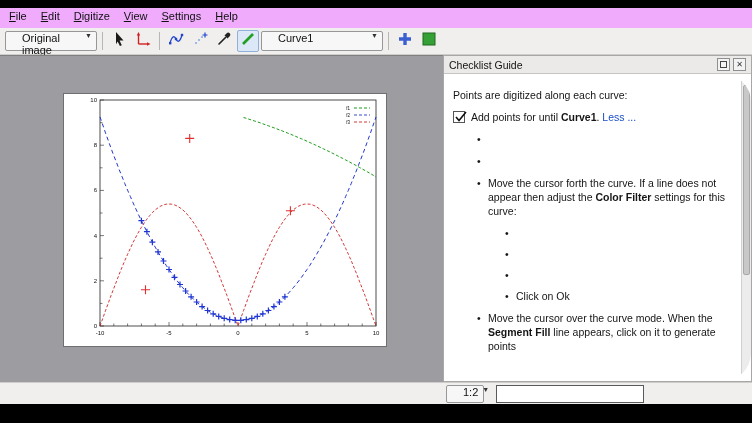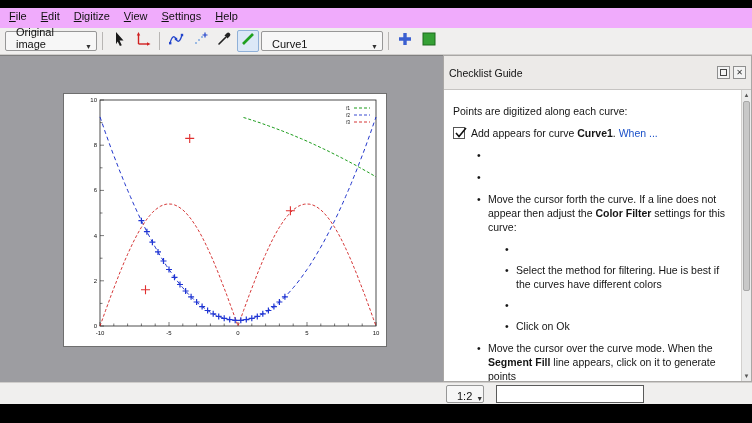--- a/index.html
+++ b/index.html
@@ -10,44 +10,44 @@
 
   
   .menubar { height:20px; display:flex; align-items:flex-start; padding-left:2px;
              font-size:11px; color:#111; background:#f0abfc; }
   .menu-item { padding:2px 7px; }
 
   
   .toolbar { height:27px; display:flex; align-items:center; gap:2px; padding:0 5px;
              background:#f0efee; border-bottom:1px solid #cfcdcb; }
   .combo { height:20px; background:#f7f7f7; border:1px solid #979797; border-radius:2px;
-           display:flex; align-items:flex-end; font-size:11px; color:#111; padding-left:10px; }
+           display:flex; align-items:flex-start; font-size:11px; color:#111; padding-left:16px; }
   .combo .arrow { margin-left:auto; padding:0 4px; font-size:7px; color:#333; }
   .tool-btn { width:22px; height:22px; display:flex; align-items:center; justify-content:center;
               border:1px solid transparent; border-radius:2px; }
   .tool-btn.checked { background:#dce8f7; border-color:#8fb0d8; }
   .separator { width:1px; height:18px; background:#b8b6b4; margin:0 3px; }
 
   
   .main { flex:1; display:flex; min-height:0; }
   .canvas-area { width:443px; height:100%; background:#9d9da1; position:relative;
                  border-top:1px solid #7f7f7f; }
   .graph { position:absolute; left:64px; top:38px; width:322px; height:252px; background:#fff;
            box-shadow:0 0 0 1px #6f6f6f; }
 
   
   .panel { width:309px; display:flex; flex-direction:column; background:#fff;
            border:1px solid #a9a7a5; }
-  .panel-titlebar { height:34px; background:#eceae8; display:flex; align-items:center;
+  .panel-titlebar { height:18px; background:#eceae8; display:flex; align-items:center;
                     font-size:10.5px; color:#111; padding:0 5px; border-bottom:1px solid #c6c4c2; flex:none; }
   .panel-buttons { margin-left:auto; display:flex; gap:3px; }
   .panel-btn { width:13px; height:13px; border:1px solid #8f8f8f; background:#f3f3f3;
                display:flex; align-items:center; justify-content:center; font-size:8px;
                line-height:1; color:#333; }
-  .panel-body { flex:1; position:relative; overflow:hidden; background:#fff; }
+  .panel-body { flex:1; position:relative; overflow:hidden; background:#fff;border-radius:28px; }
   .panel-content { position:absolute; left:0; top:0; right:10px; padding:14px 8px 0 9px;
                    font-size:10.5px; line-height:14px; color:#151515; }
   .pc-block { margin-bottom:8px; }
   .chk-row { display:flex; margin-bottom:8px; }
   .checkbox { flex:none; width:12px; height:12px; border:1px solid #555; background:#fff;
               margin:1px 6px 0 0; position:relative; }
   .bullet { display:flex; margin-bottom:8px; }
   .bullet.l1 { padding-left:24px; }
   .bullet.l2 { padding-left:52px; margin-bottom:7px; }
   .dot { flex:none; width:11px; }
@@ -256,21 +256,21 @@
 
             <div class="pc-block">Points are digitized along each curve:</div>
 
             <div class="chk-row">
               <span class="checkbox">
                 <svg width="14" height="12" style="position:absolute;left:0;top:-1px;">
                   <path d="M2 6 L5 9.5 L12 1" fill="none" stroke="#111" stroke-width="1.6"></path>
                 </svg>
               </span>
               <span>
-                <span>Add appears for curve </span><b>Curve1</b><span>. </span><span class="link">When ...</span>
+                <span>Add points for until </span><b>Curve1</b><span>. </span><span class="link">Less ...</span>
               </span>
             </div>
 
             <div class="bullet l1">
               <span class="dot">•</span>
             </div>
 
             <div class="bullet l1">
               <span class="dot">•</span>
             </div>
@@ -281,21 +281,20 @@
                 <span>Move the cursor forth the curve. If a line does not appear then adjust the </span><b>Color Filter</b><span> settings for this curve:</span>
               </span>
             </div>
 
             <div class="bullet l2">
               <span class="dot">•</span>
             </div>
 
             <div class="bullet l2">
               <span class="dot">•</span>
-              <span>Select the method for filtering. Hue is best if the curves have different colors</span>
             </div>
 
             <div class="bullet l2">
               <span class="dot">•</span>
             </div>
 
             <div class="bullet l2" style="margin-bottom:8px;">
               <span class="dot">•</span>
               <span>Click on Ok</span>
             </div>

